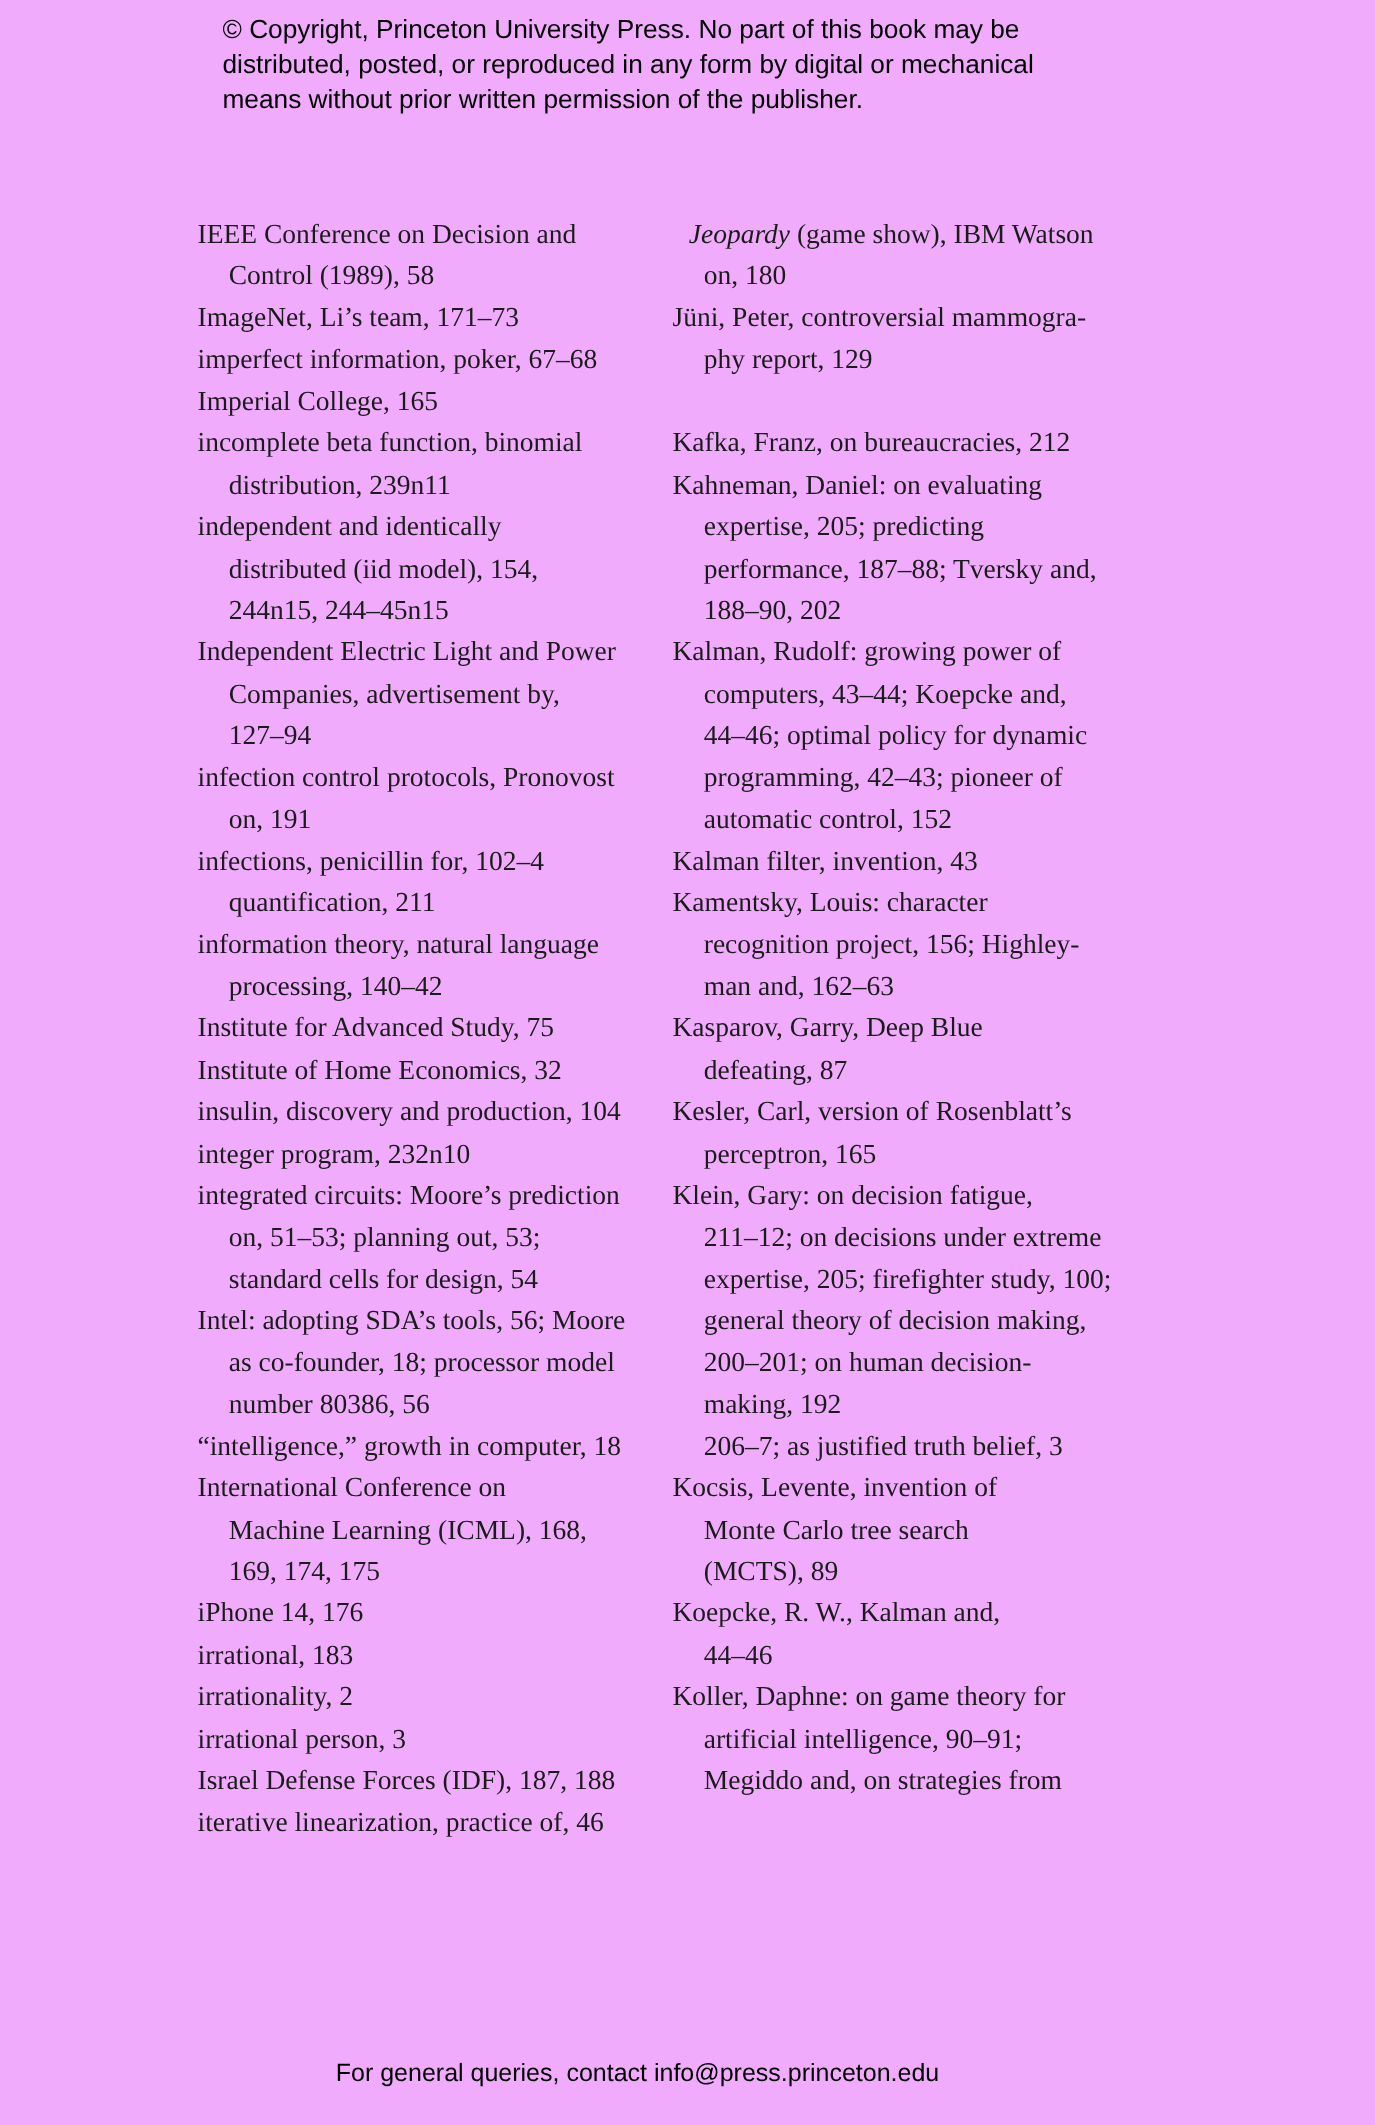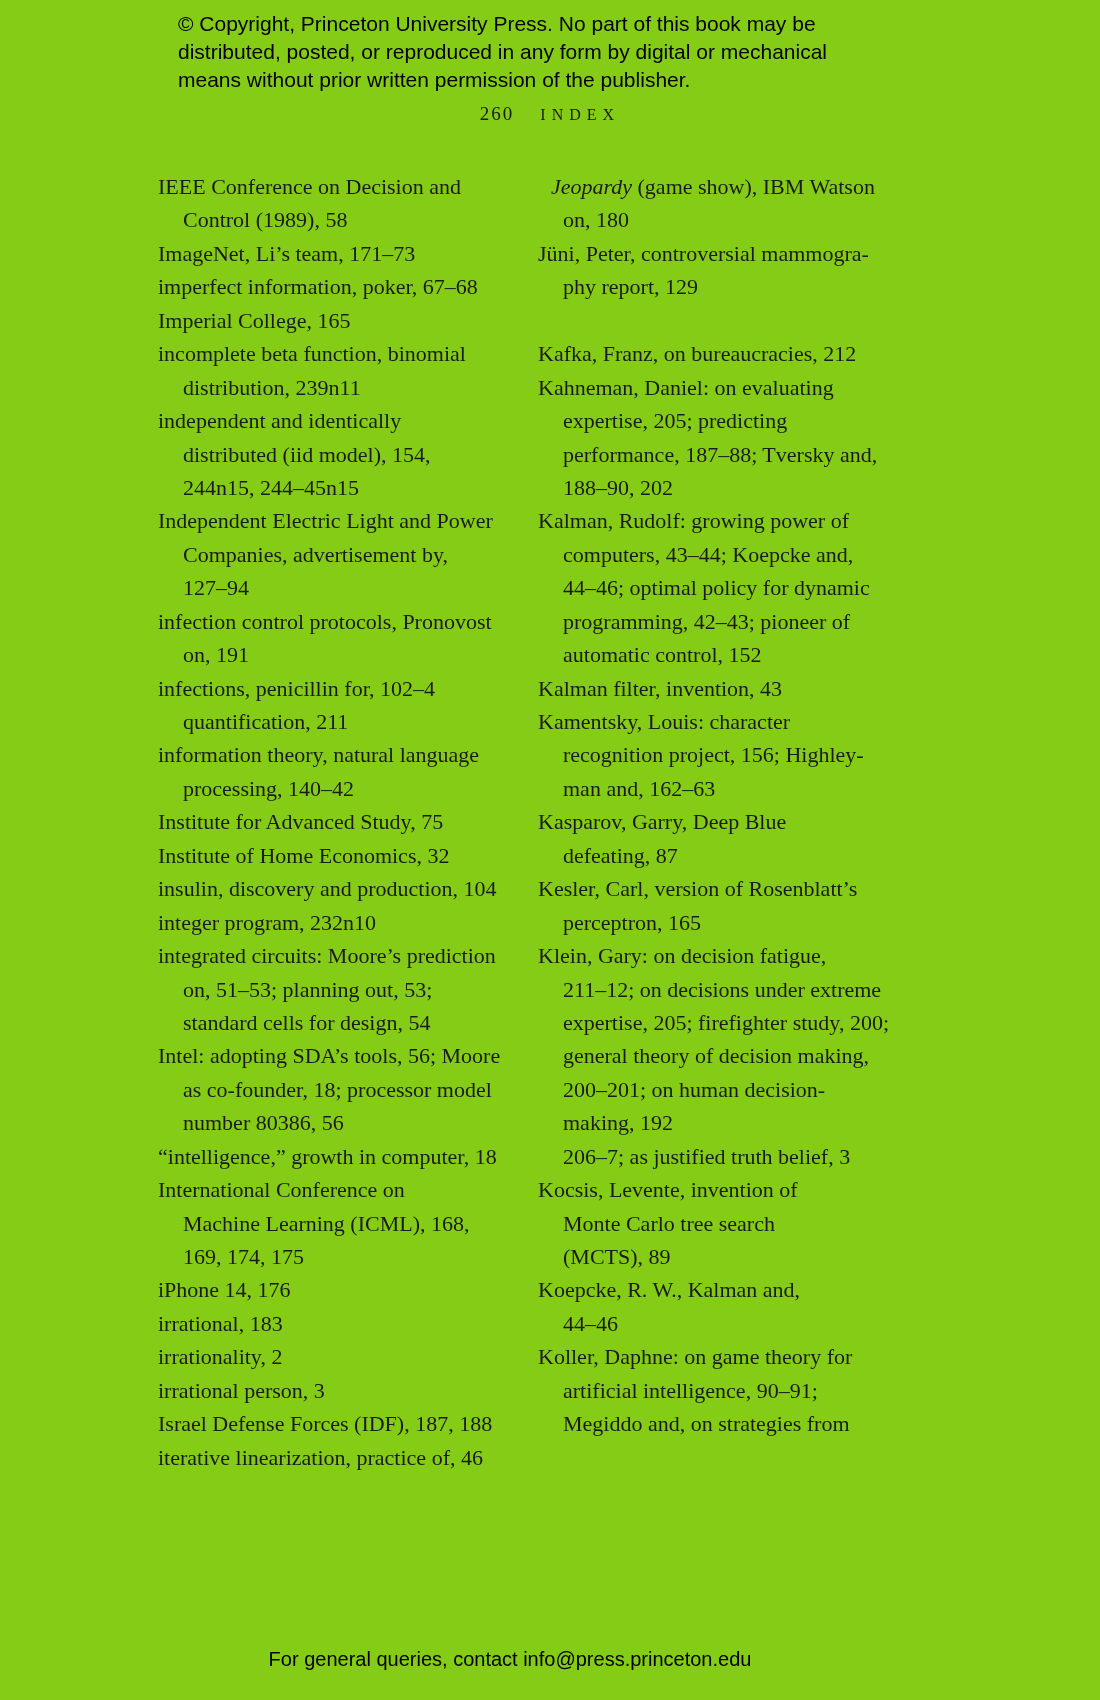--- a/index.html
+++ b/index.html
@@ -1,19 +1,19 @@
 <!DOCTYPE html>
 <html><head>
 <meta charset="utf-8">
 <style>
   html,body { margin:0; padding:0; }
   .page {
     position:relative;
     width:1100px; height:1700px;
-    background:#84cc16;
+    background:#f0abfc;
     overflow:hidden;
     font-family:"Liberation Serif", serif;
     color:#1b1b1b;
   }
   .copyright {
     position:absolute; left:178px; top:10px;
     font-family:"Liberation Sans", sans-serif;
     font-size:21px; line-height:28px; color:#000000;
   }
   .running-head {
@@ -45,23 +45,20 @@
 <body>
 
 <div class="page">
 
   <div class="copyright">
     <div>© Copyright, Princeton University Press. No part of this book may be</div>
     <div>distributed, posted, or reproduced in any form by digital or mechanical</div>
     <div>means without prior written permission of the publisher.</div>
   </div>
 
-  <div class="running-head">
-    <span class="pagenum">260</span><span class="section">INDEX</span>
-  </div>
 
   <div class="col" id="col-left">
       <div class="line"><span>IEEE Conference on Decision and</span></div>
       <div class="line indent"><span>Control (1989), 58</span></div>
       <div class="line"><span>ImageNet, Li’s team, 171–73</span></div>
       <div class="line"><span>imperfect information, poker, 67–68</span></div>
       <div class="line"><span>Imperial College, 165</span></div>
       <div class="line"><span>incomplete beta function, binomial</span></div>
       <div class="line indent"><span>distribution, 239n11</span></div>
       <div class="line"><span>independent and identically</span></div>
@@ -116,21 +113,21 @@
       <div class="line"><span>Kalman filter, invention, 43</span></div>
       <div class="line"><span>Kamentsky, Louis: character</span></div>
       <div class="line indent"><span>recognition project, 156; Highley-</span></div>
       <div class="line indent"><span>man and, 162–63</span></div>
       <div class="line"><span>Kasparov, Garry, Deep Blue</span></div>
       <div class="line indent"><span>defeating, 87</span></div>
       <div class="line"><span>Kesler, Carl, version of Rosenblatt’s</span></div>
       <div class="line indent"><span>perceptron, 165</span></div>
       <div class="line"><span>Klein, Gary: on decision fatigue,</span></div>
       <div class="line indent"><span>211–12; on decisions under extreme</span></div>
-      <div class="line indent"><span>expertise, 205; firefighter study, 200;</span></div>
+      <div class="line indent"><span>expertise, 205; firefighter study, 100;</span></div>
       <div class="line indent"><span>general theory of decision making,</span></div>
       <div class="line indent"><span>200–201; on human decision-</span></div>
       <div class="line indent"><span>making, 192</span></div>
       <div class="line indent"><span>206–7; as justified truth belief, 3</span></div>
       <div class="line"><span>Kocsis, Levente, invention of</span></div>
       <div class="line indent"><span>Monte Carlo tree search</span></div>
       <div class="line indent"><span>(MCTS), 89</span></div>
       <div class="line"><span>Koepcke, R. W., Kalman and,</span></div>
       <div class="line indent"><span>44–46</span></div>
       <div class="line"><span>Koller, Daphne: on game theory for</span></div>

